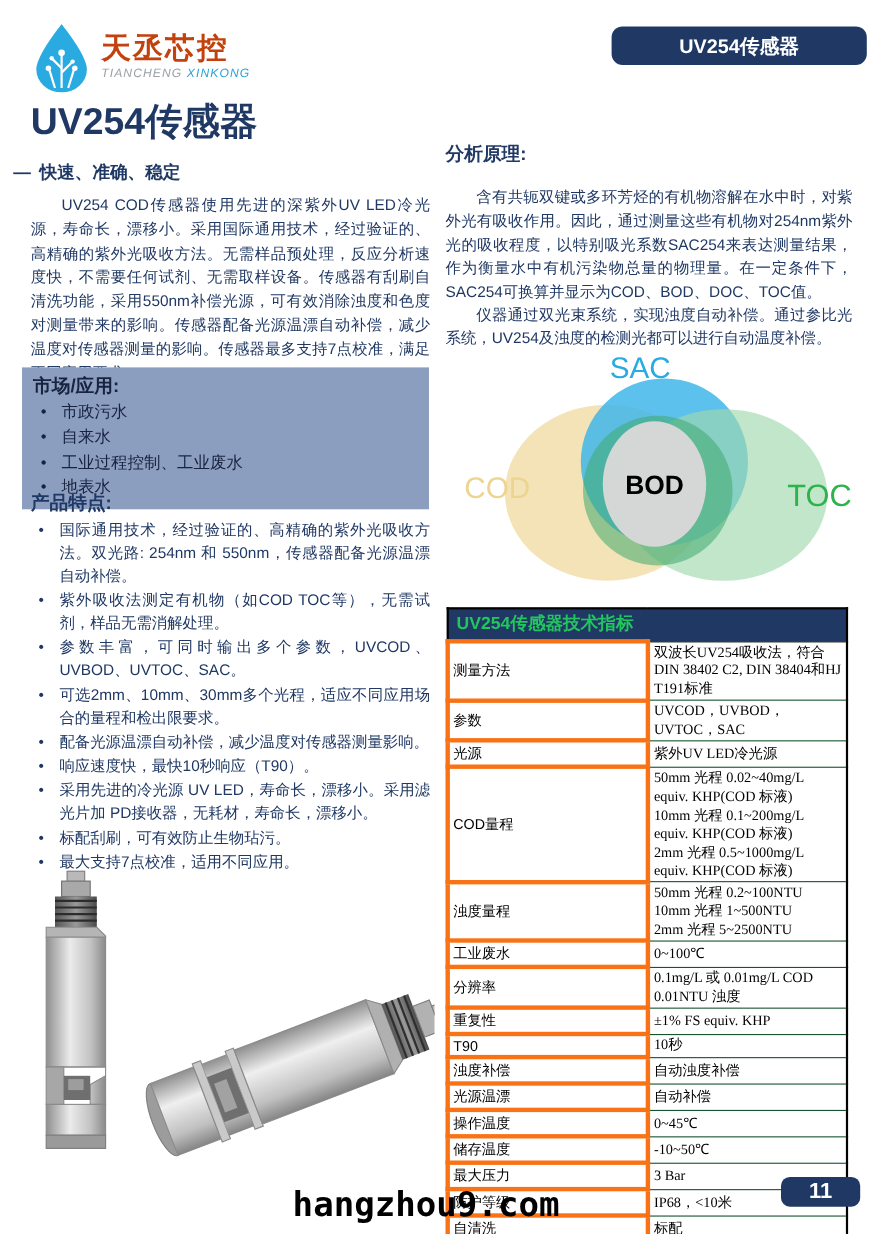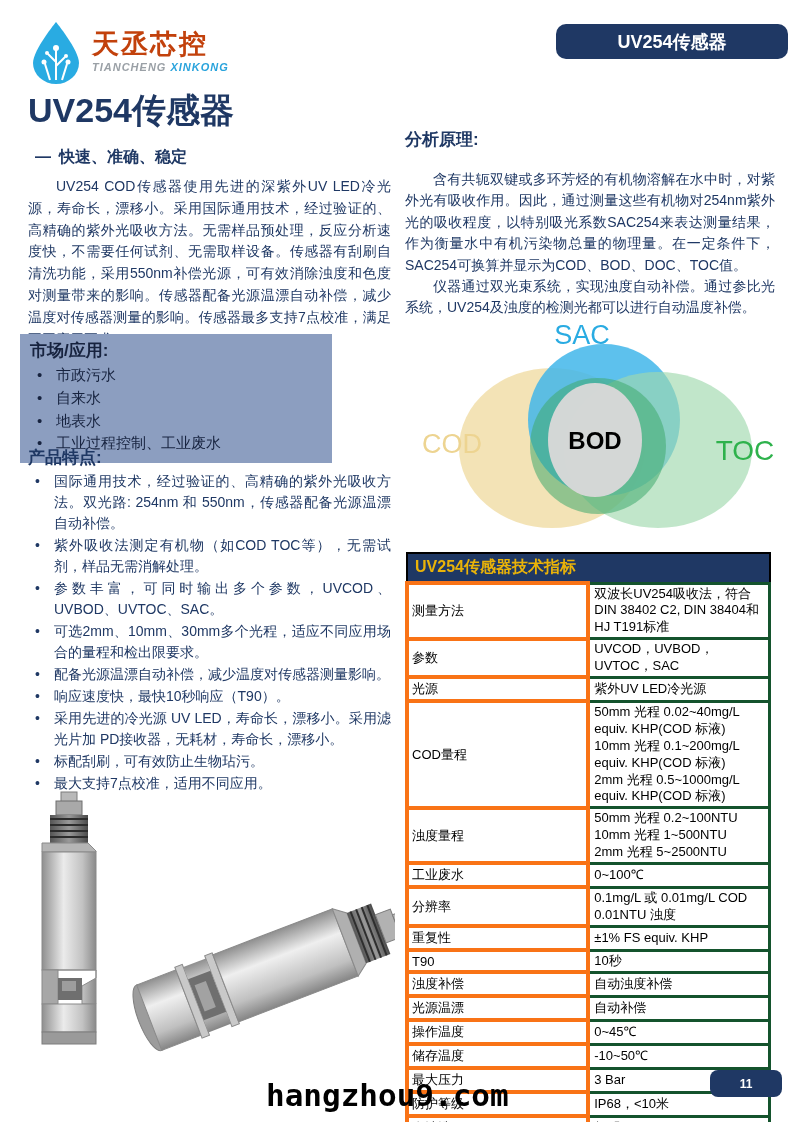--- a/index.html
+++ b/index.html
@@ -6,38 +6,38 @@
   html,body { background:#e9e9e9; }
   .page {
     position:relative; width:793px; height:1122px; margin:0 auto;
     background:#ffffff; overflow:hidden;
     font-family:"Liberation Sans", sans-serif; color:#1F3864;
   }
   
   .logo { position:absolute; left:28px; top:20px; display:flex; align-items:center; }
   .logo-text { margin-left:8px; }
   .logo-cn { font-size:27px; font-weight:bold; color:#c2410c; letter-spacing:2px; line-height:1; }
-  .logo-en { font-size:11px; font-weight:bold; font-style:italic; letter-spacing:1px; margin-top:3px; }
+  .logo-en { font-size:11px; font-weight:normal; font-style:italic; letter-spacing:1px; margin-top:3px; }
   .logo-en .en1 { color:#9aa0a6; }
   .logo-en .en2 { color:#29A3DC; }
   .banner {
     position:absolute; left:556px; top:24px; width:232px; height:35px;
     background:#1F3864; border-radius:10px; color:#fff; font-size:18px; font-weight:bold;
     display:flex; align-items:center; justify-content:center;
   }
   .doc-title { position:absolute; left:28px; top:88px; font-size:34px; font-weight:bold; color:#1F3864; }
-  .tagline { position:absolute; left:35px; top:147px; font-size:16px; font-weight:bold; color:#1F3864; }
+  .tagline { position:absolute; left:12px; top:147px; font-size:16px; font-weight:bold; color:#1F3864; }
   .tagline .dash { margin-right:8px; }
   
   .intro {
     position:absolute; left:28px; top:176px; width:363px;
     font-size:14px; line-height:1.56; text-align:justify; text-indent:2em;
   }
   .market {
-    position:absolute; left:20px; top:334px; width:312px;
+    position:absolute; left:20px; top:334px; width:370px;
     background:#8C9EC0; padding:5px 10px 8px 10px; color:#17233F;
   }
   .market h3 { font-size:17px; font-weight:bold; }
   .market ul { list-style:none; margin-top:2px; }
   .market li { position:relative; padding-left:26px; font-size:15px; line-height:1.52; }
   .market li::before { content:"•"; position:absolute; left:7px; }
   .features { position:absolute; left:28px; top:446px; width:363px; }
   .features h3 { font-size:17px; font-weight:bold; margin-bottom:2px; }
   .features ul { list-style:none; }
   .features li {
@@ -48,37 +48,37 @@
   .sensors { position:absolute; left:20px; top:790px; }
   
   .principle { position:absolute; left:405px; top:128px; width:370px; }
   .principle h3 { font-size:17px; font-weight:bold; margin-bottom:18px; }
   .principle p { font-size:14px; line-height:1.53; text-align:justify; text-indent:2em; }
   .venn { position:absolute; left:412px; top:320px; }
   
   .spec { position:absolute; left:405px; top:552px; width:366px; }
   .spec table { width:100%; border-collapse:collapse; border:2px solid #000; table-layout:fixed; }
   .spec th.tbl-title {
-    background:#1F3864; color:#eab308; font-size:16px; font-weight:bold; text-align:left;
+    background:#1F3864; color:#22c55e; font-size:16px; font-weight:bold; text-align:left;
     padding:3px 7px; border:1px solid #000;
   }
   .spec th.lbl {
     width:64px; font-weight:normal; font-size:13px; text-align:left; vertical-align:middle;
     border:4px solid #f97316; padding:1px 3px; color:#000;
   }
-  .spec td { border:3px solid #14532d; padding:1px 4px; color:#000; }
+  .spec td { border:1px solid #14532d; padding:1px 4px; color:#000;font-family:Liberation Serif, serif; }
   .spec td div { font-size:13px; line-height:1.3; }
   
   .watermark {
     position:absolute; left:266px; top:1077px;
     font-family:"DejaVu Sans Mono", monospace; font-weight:bold; font-size:31px; color:#000;
   }
   .page-badge {
     position:absolute; left:710px; top:1070px; width:72px; height:27px;
-    background:#1F3864; border-radius:8px; color:#fff; font-size:12px; font-weight:bold;
+    background:#1F3864; border-radius:8px; color:#fff; font-size:20px; font-weight:bold;
     display:flex; align-items:center; justify-content:center;
   }
 </style>
 </head>
 <body>
 
 <div class="page">
 
   <div class="logo">
     <svg width="56" height="64" viewBox="0 0 56 64">
@@ -114,22 +114,22 @@
     <span class="dash">—</span><span>快速、准确、稳定</span>
   </div>
 
   <p class="intro">UV254 COD传感器使用先进的深紫外UV LED冷光源，寿命长，漂移小。采用国际通用技术，经过验证的、高精确的紫外光吸收方法。无需样品预处理，反应分析速度快，不需要任何试剂、无需取样设备。传感器有刮刷自清洗功能，采用550nm补偿光源，可有效消除浊度和色度对测量带来的影响。传感器配备光源温漂自动补偿，减少温度对传感器测量的影响。传感器最多支持7点校准，满足不同应用要求。</p>
 
   <div class="market">
     <h3>市场/应用:</h3>
     <ul>
         <li>市政污水</li>
         <li>自来水</li>
+        <li>工业过程控制、工业废水</li>
         <li>地表水</li>
-        <li>工业过程控制、工业废水</li>
       </ul>
   </div>
 
   <div class="features">
     <h3>产品特点:</h3>
     <ul>
         <li>国际通用技术，经过验证的、高精确的紫外光吸收方法。双光路: 254nm 和 550nm，传感器配备光源温漂自动补偿。</li>
         <li>紫外吸收法测定有机物（如COD TOC等），无需试剂，样品无需消解处理。</li>
         <li>参数丰富，可同时输出多个参数，UVCOD、UVBOD、UVTOC、SAC。</li>
         <li>可选2mm、10mm、30mm多个光程，适应不同应用场合的量程和检出限要求。</li>

